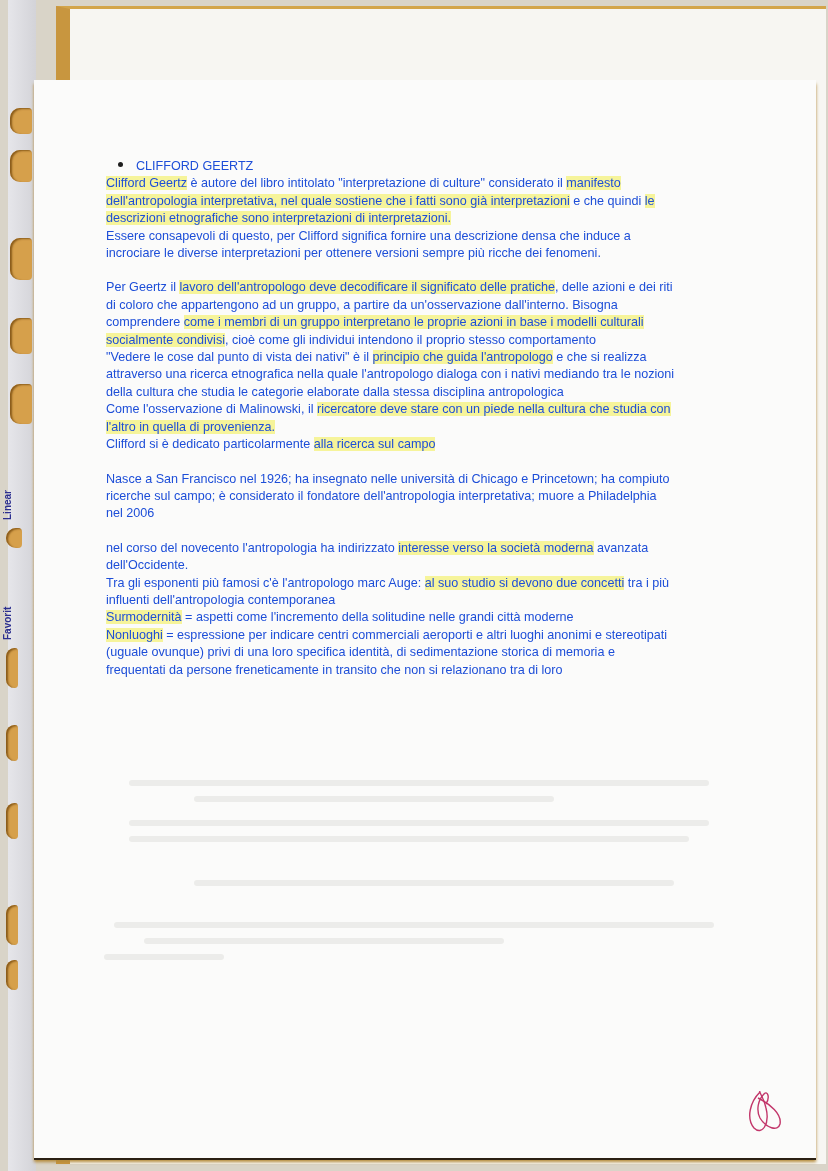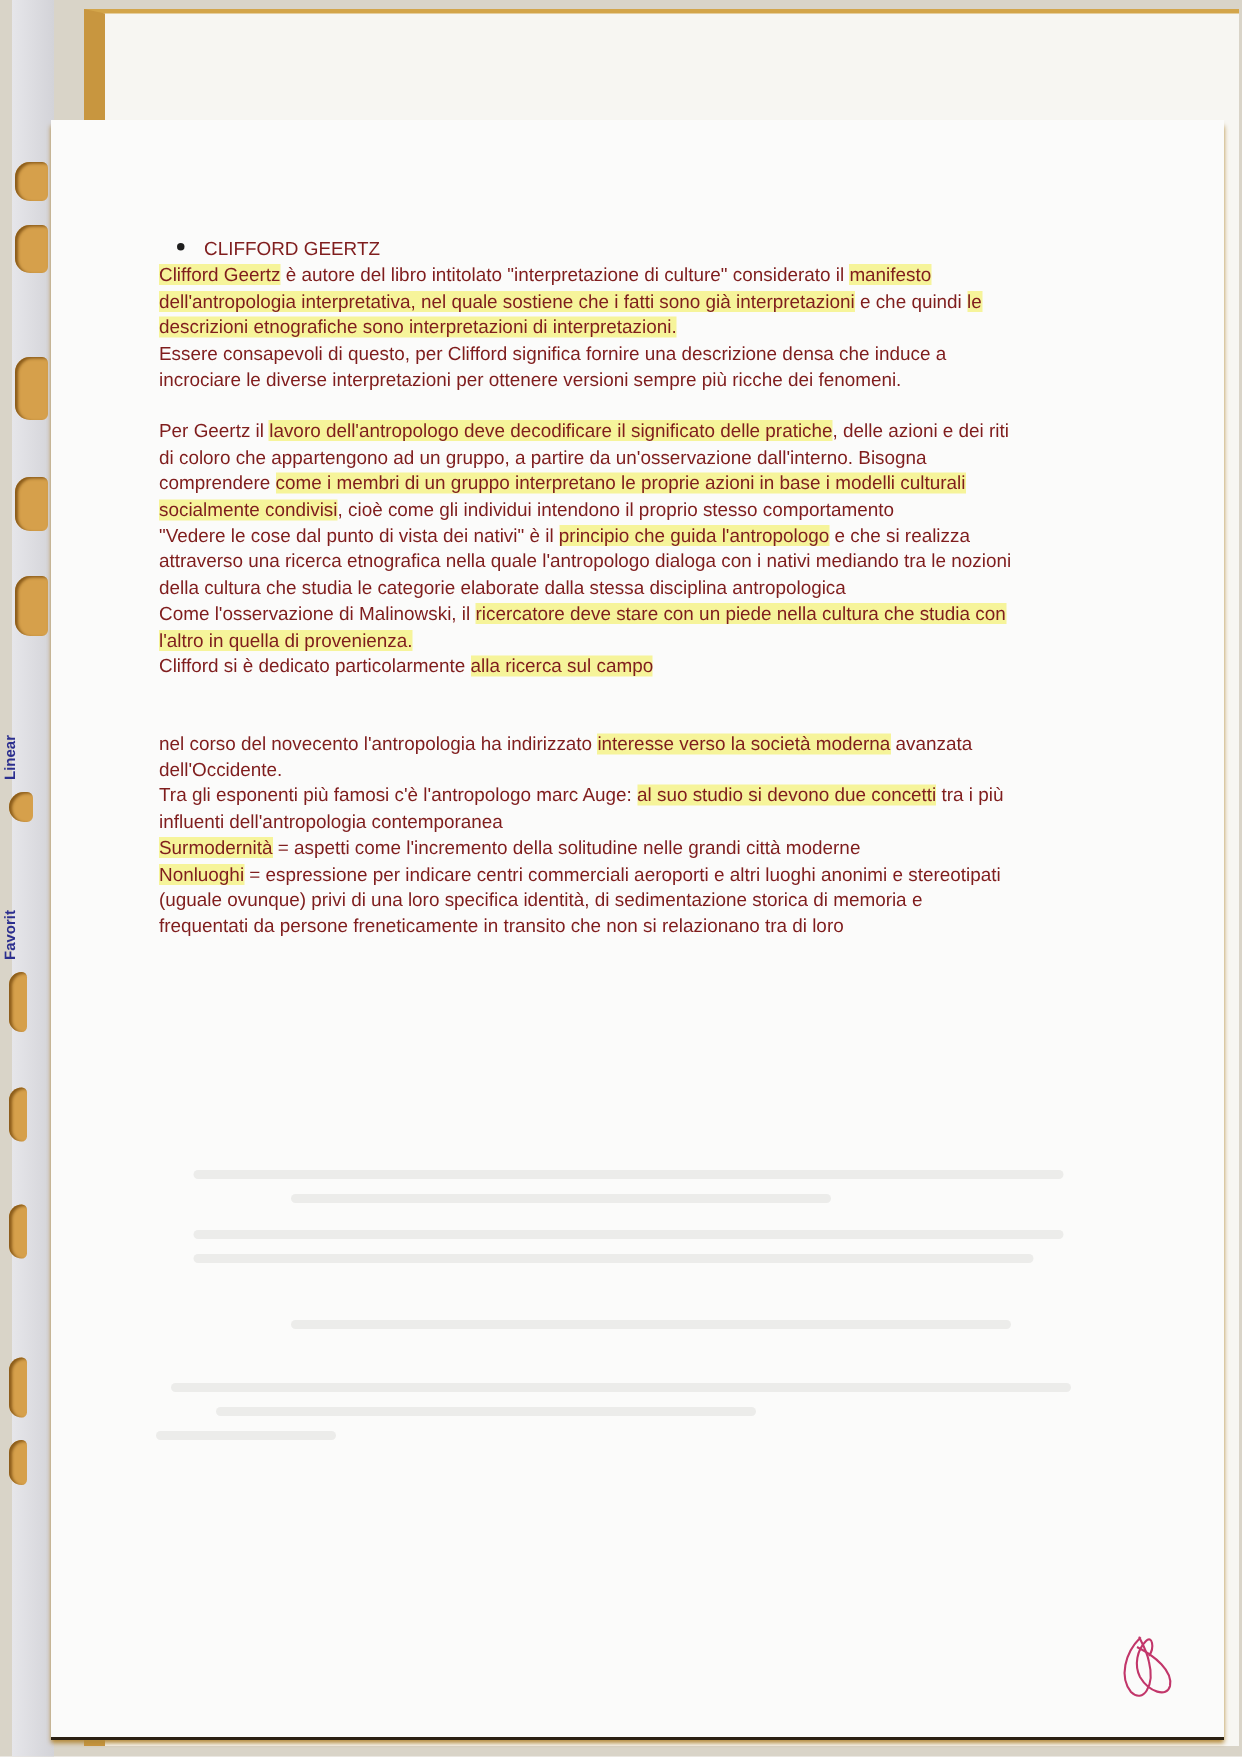--- a/index.html
+++ b/index.html
@@ -2,21 +2,21 @@
 <html><head>
 <meta charset="utf-8">
 <style>
   html,body{margin:0;padding:0;}
   body{width:828px;height:1171px;position:relative;overflow:hidden;background:#d9d4c8;font-family:"Liberation Sans",sans-serif;}
   .backsheet{position:absolute;left:56px;top:6px;width:770px;height:1158px;background:#f7f6f2;border-top:3px solid #d3a54a;border-left:14px solid #c8963f;box-sizing:border-box;}
   .binder-strip{position:absolute;left:8px;top:0;width:28px;height:1171px;background:linear-gradient(90deg,#e6e6ea,#d3d3d8);}
   .hole{position:absolute;left:10px;width:22px;background:#d6a04b;border-radius:10px 4px 4px 10px;box-shadow:inset 2px 1px 2px #8a5b1a;}
   .brand{position:absolute;left:2px;color:#2c2f8f;font-size:10px;font-weight:bold;transform:rotate(-90deg);transform-origin:left top;white-space:nowrap;}
   .page{position:absolute;left:34px;top:80px;width:782px;height:1078px;background:#fbfbfa;box-shadow:0 2px 0 #2b2013, 0 4px 3px #b48a3a;}
-  .content{position:absolute;left:72px;top:78px;width:570px;font-size:12.6px;line-height:17.4px;color:#7f1d1d;}
+  .content{position:absolute;left:72px;top:78px;width:570px;font-size:12.6px;line-height:17.4px;color:#1d4ed8;}
   .content p{margin:0;}
   .gap{height:17px;}
   .bullet-title{padding-left:12px;}
   .bullet-title .dot{display:inline-block;width:5px;height:5px;border-radius:50%;background:#1e1e1e;margin-right:13px;vertical-align:middle;position:relative;top:-2px;}
   .hl{background:#f6f49a;}
   .ghost{position:absolute;left:95px;height:6px;background:#ececea;border-radius:3px;}
   .signature{position:absolute;left:740px;top:1080px;width:50px;height:60px;}
 </style>
 </head>
 <body>
@@ -40,20 +40,21 @@
 <span class="brand" style="top:520px;">Linear</span>
 <span class="brand" style="top:640px;">Favorit</span>
 
 <div class="page">
   <div class="content" id="content">
       <p class="bullet-title"><span class="dot"></span><span>CLIFFORD GEERTZ</span></p>
       <p><span class="hl">Clifford Geertz</span><span> è autore del libro intitolato "interpretazione di culture" considerato il </span><span class="hl">manifesto dell'antropologia interpretativa, nel quale sostiene che i fatti sono già interpretazioni</span><span> e che quindi </span><span class="hl">le descrizioni etnografiche sono interpretazioni di interpretazioni.</span><br><span>Essere consapevoli di questo, per Clifford significa fornire una descrizione densa che induce a incrociare le diverse interpretazioni per ottenere versioni sempre più ricche dei fenomeni.</span></p>
       <div class="gap"></div>
       <p><span>Per Geertz il </span><span class="hl">lavoro dell'antropologo deve decodificare il significato delle pratiche</span><span>, delle azioni e dei riti di coloro che appartengono ad un gruppo, a partire da un'osservazione dall'interno. Bisogna comprendere </span><span class="hl">come i membri di un gruppo interpretano le proprie azioni in base i modelli culturali socialmente condivisi</span><span>, cioè come gli individui intendono il proprio stesso comportamento</span><br><span>"Vedere le cose dal punto di vista dei nativi" è il </span><span class="hl">principio che guida l'antropologo</span><span> e che si realizza attraverso una ricerca etnografica nella quale l'antropologo dialoga con i nativi mediando tra le nozioni della cultura che studia le categorie elaborate dalla stessa disciplina antropologica</span><br><span>Come l'osservazione di Malinowski, il </span><span class="hl">ricercatore deve stare con un piede nella cultura che studia con l'altro in quella di provenienza.</span><br><span>Clifford si è dedicato particolarmente </span><span class="hl">alla ricerca sul campo</span></p>
       <div class="gap"></div>
+      <p><span>Nasce a San Francisco nel 1926; ha insegnato nelle università di Chicago e Princetown; ha compiuto ricerche sul campo; è considerato il fondatore dell'antropologia interpretativa; muore a Philadelphia nel 2006</span></p>
       <div class="gap"></div>
       <p><span>nel corso del novecento l'antropologia ha indirizzato </span><span class="hl">interesse verso la società moderna</span><span> avanzata dell'Occidente.</span><br><span>Tra gli esponenti più famosi c'è l'antropologo marc Auge: </span><span class="hl">al suo studio si devono due concetti</span><span> tra i più influenti dell'antropologia contemporanea</span><br><span class="hl">Surmodernità</span><span> = aspetti come l'incremento della solitudine nelle grandi città moderne</span><br><span class="hl">Nonluoghi</span><span> = espressione per indicare centri commerciali aeroporti e altri luoghi anonimi e stereotipati (uguale ovunque) privi di una loro specifica identità, di sedimentazione storica di memoria e frequentati da persone freneticamente in transito che non si relazionano tra di loro</span></p>
     </div>
 
   <div>
     <div class="ghost" style="top:700px;width:580px;"></div>
     <div class="ghost" style="top:716px;width:360px;left:160px;"></div>
     <div class="ghost" style="top:740px;width:580px;"></div>
     <div class="ghost" style="top:756px;width:560px;"></div>
     <div class="ghost" style="top:800px;width:480px;left:160px;"></div>

